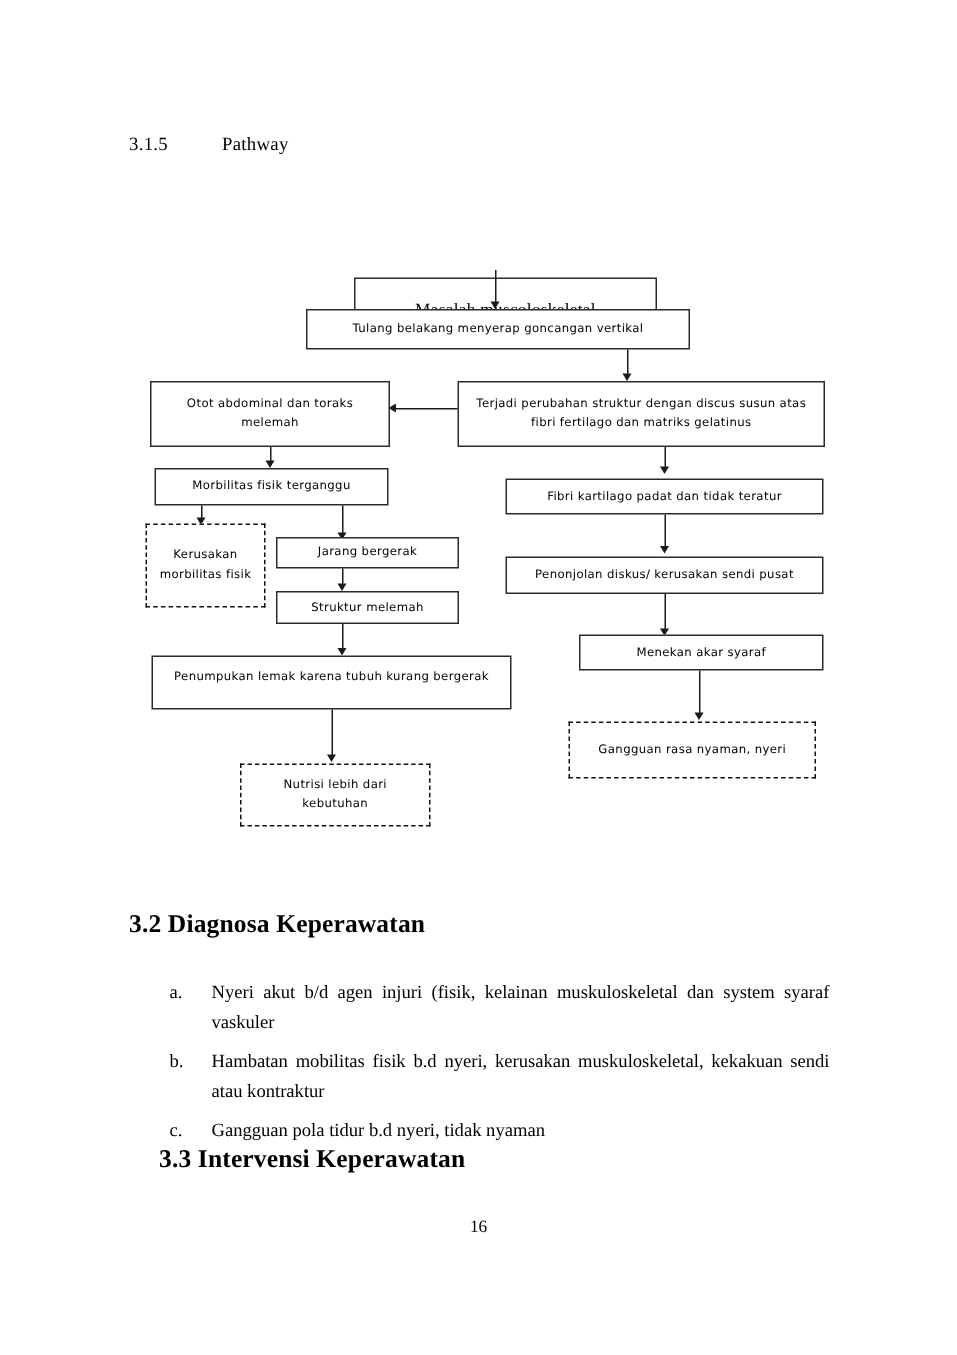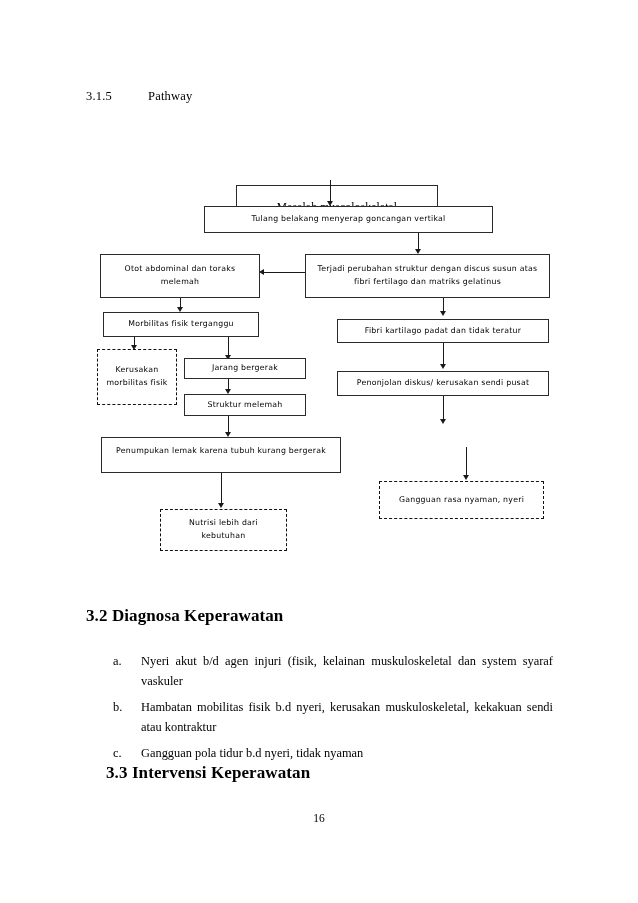--- a/index.html
+++ b/index.html
@@ -148,21 +148,21 @@
   </div>
 
   <div class="chart">
 
     <div class="box serif" style="left:236px; top:144px; width:202px; height:44px;margin-top:41px;">
       <span>Masalah muscoloskeletal</span>
     </div>
     <div class="vline" style="left:330px; top:180px; height:23px;"></div>
     <div class="arrow-down" style="left:327px; top:201px;"></div>
 
-    <div class="box" style="left:204px; top:206px; width:289px; height:27px;">
+    <div class="box" style="left:204px; top:206px; width:256px; height:27px;">
       <span>Tulang belakang menyerap goncangan vertikal</span>
     </div>
     <div class="vline" style="left:418px; top:233px; height:18px;"></div>
     <div class="arrow-down" style="left:415px; top:249px;"></div>
 
     <div class="box" style="left:305px; top:254px; width:245px; height:44px;">
       <span>Terjadi perubahan struktur dengan discus susun atas fibri fertilago dan matriks gelatinus</span>
     </div>
 
     <div class="box" style="left:100px; top:254px; width:160px; height:44px;">
@@ -209,20 +209,23 @@
 
     <div class="vline" style="left:443px; top:343px; height:22px;"></div>
     <div class="arrow-down" style="left:440px; top:364px;"></div>
 
     <div class="box" style="left:337px; top:371px; width:212px; height:25px;">
       <span>Penonjolan diskus/ kerusakan sendi pusat</span>
     </div>
     <div class="vline" style="left:443px; top:396px; height:25px;"></div>
     <div class="arrow-down" style="left:440px; top:419px;"></div>
 
+    <div class="box" style="left:386px; top:423px; width:163px; height:24px;">
+      <span>Menekan akar syaraf</span>
+    </div>
     <div class="vline" style="left:466px; top:447px; height:30px;"></div>
     <div class="arrow-down" style="left:463px; top:475px;"></div>
 
     <div class="box dashed" style="left:379px; top:481px; width:165px; height:38px;">
       <span>Gangguan rasa nyaman, nyeri</span>
     </div>
 
     <div class="box topalign" style="left:101px; top:437px; width:240px; height:36px;">
       <span>Penumpukan lemak karena tubuh kurang bergerak</span>
     </div>

